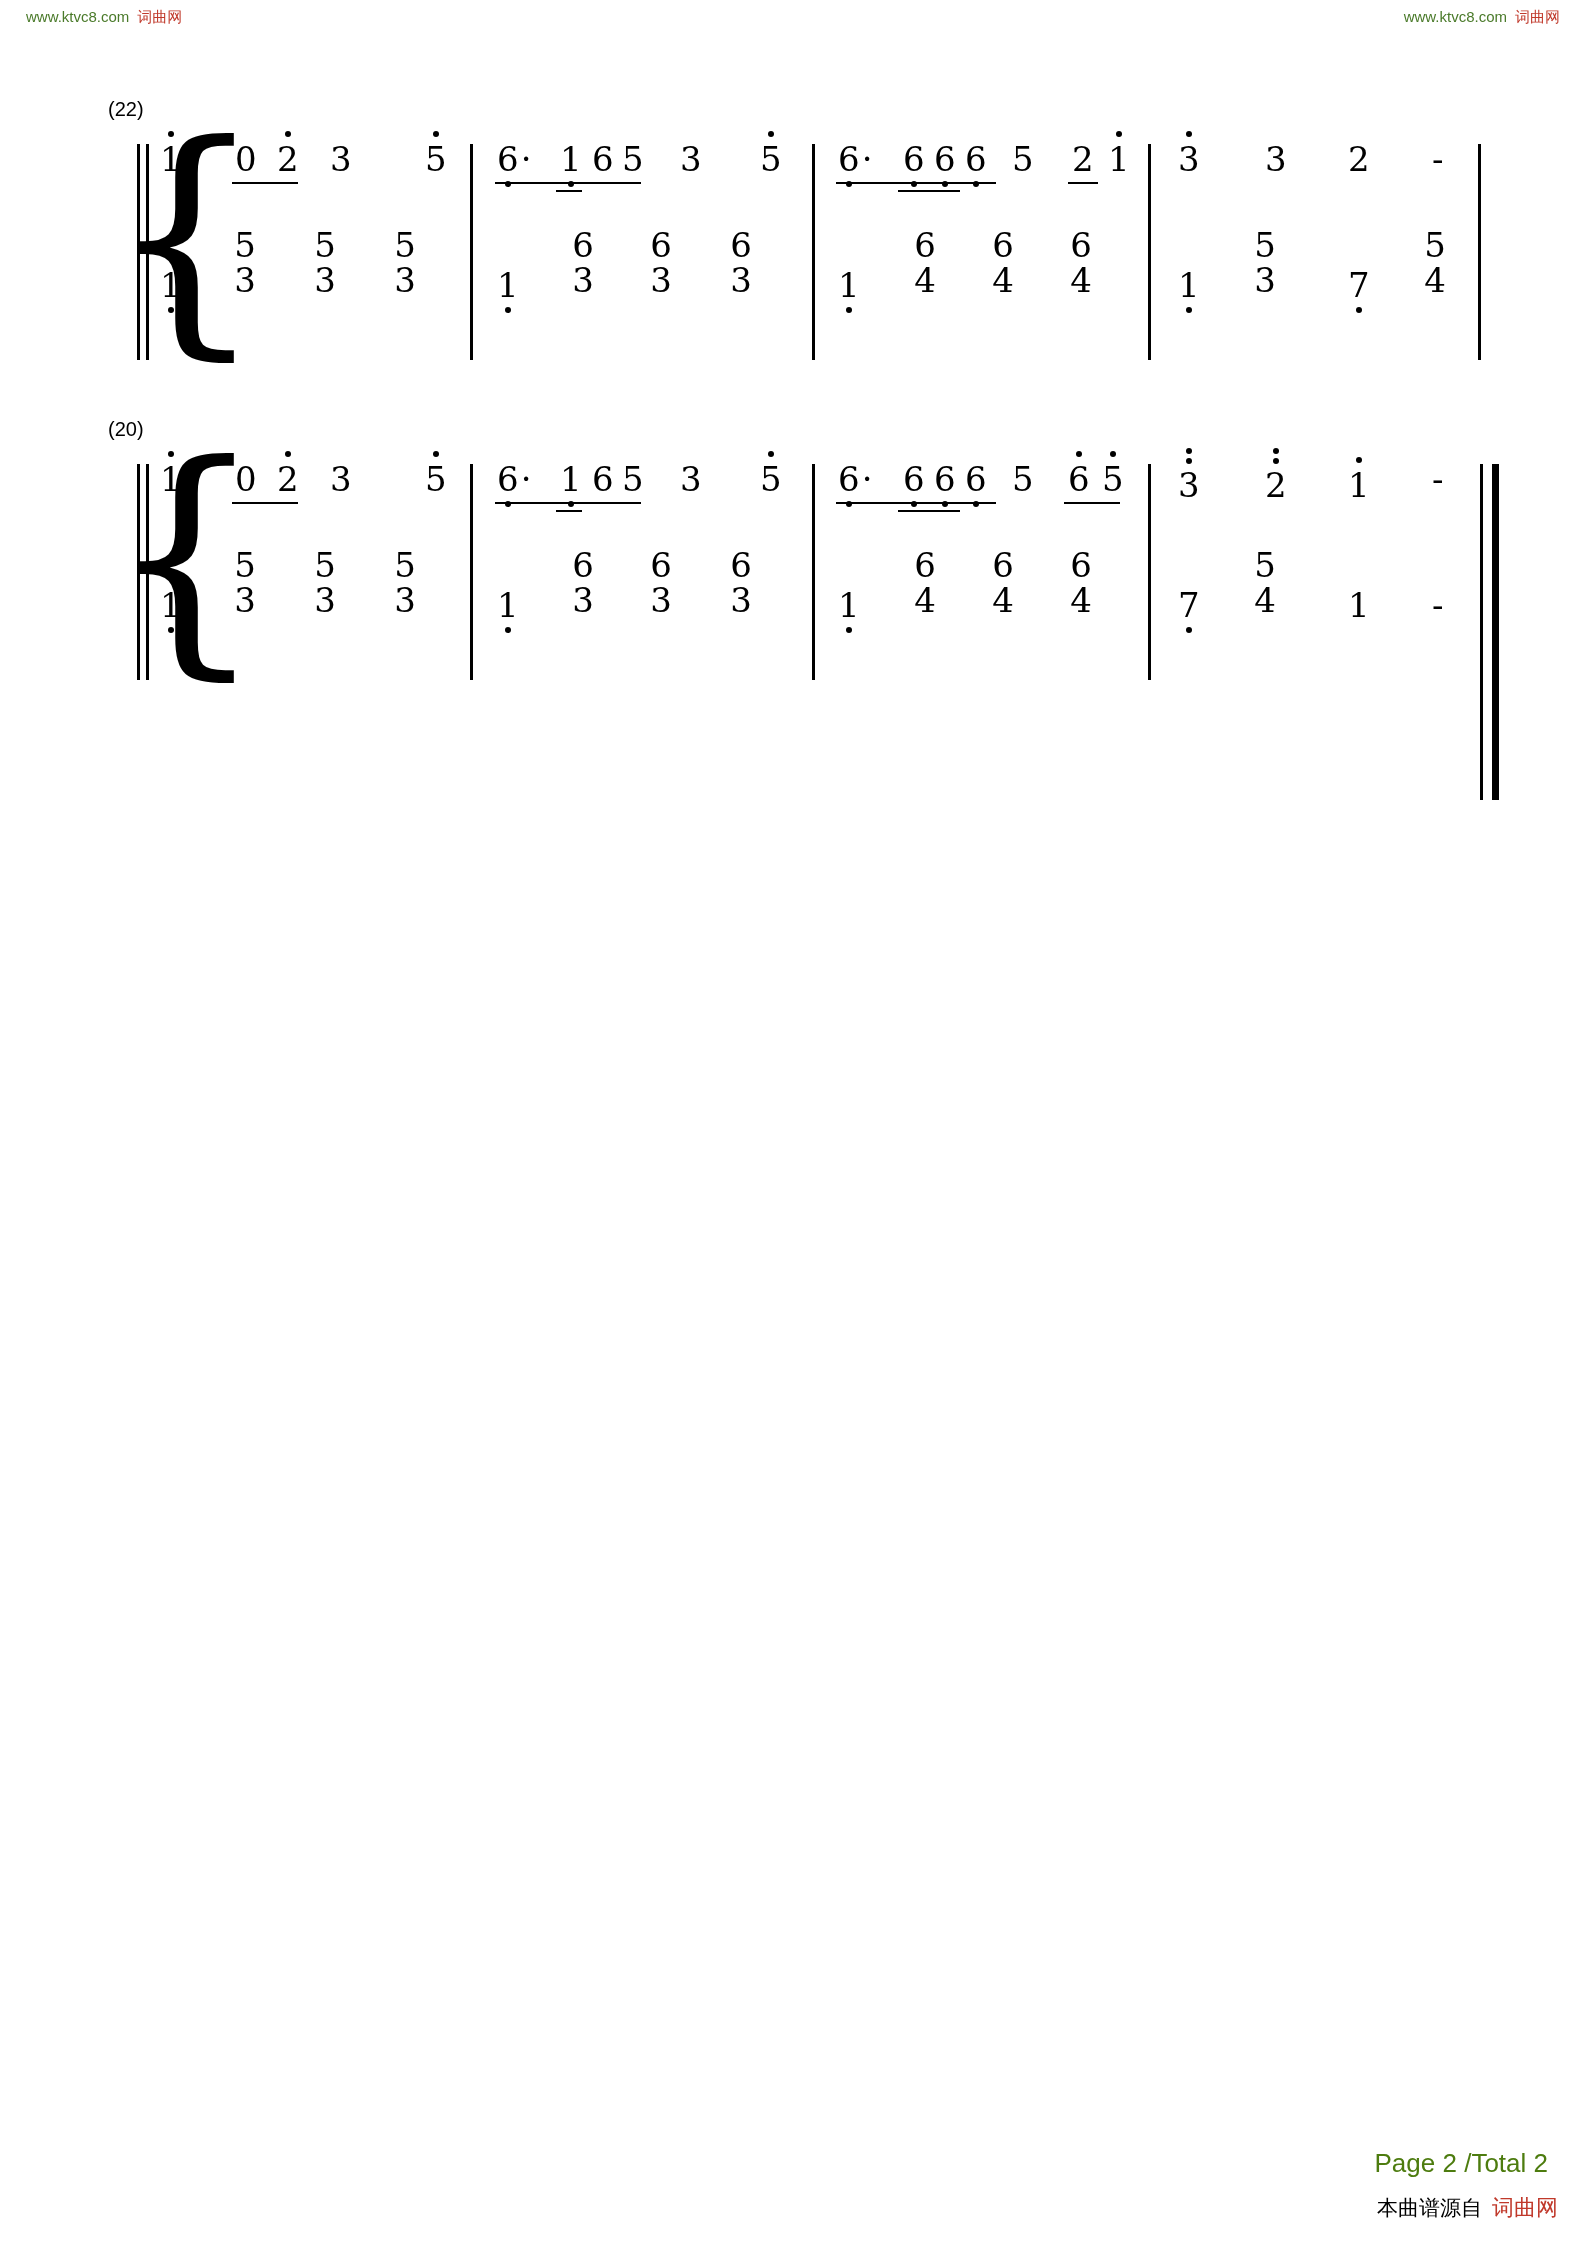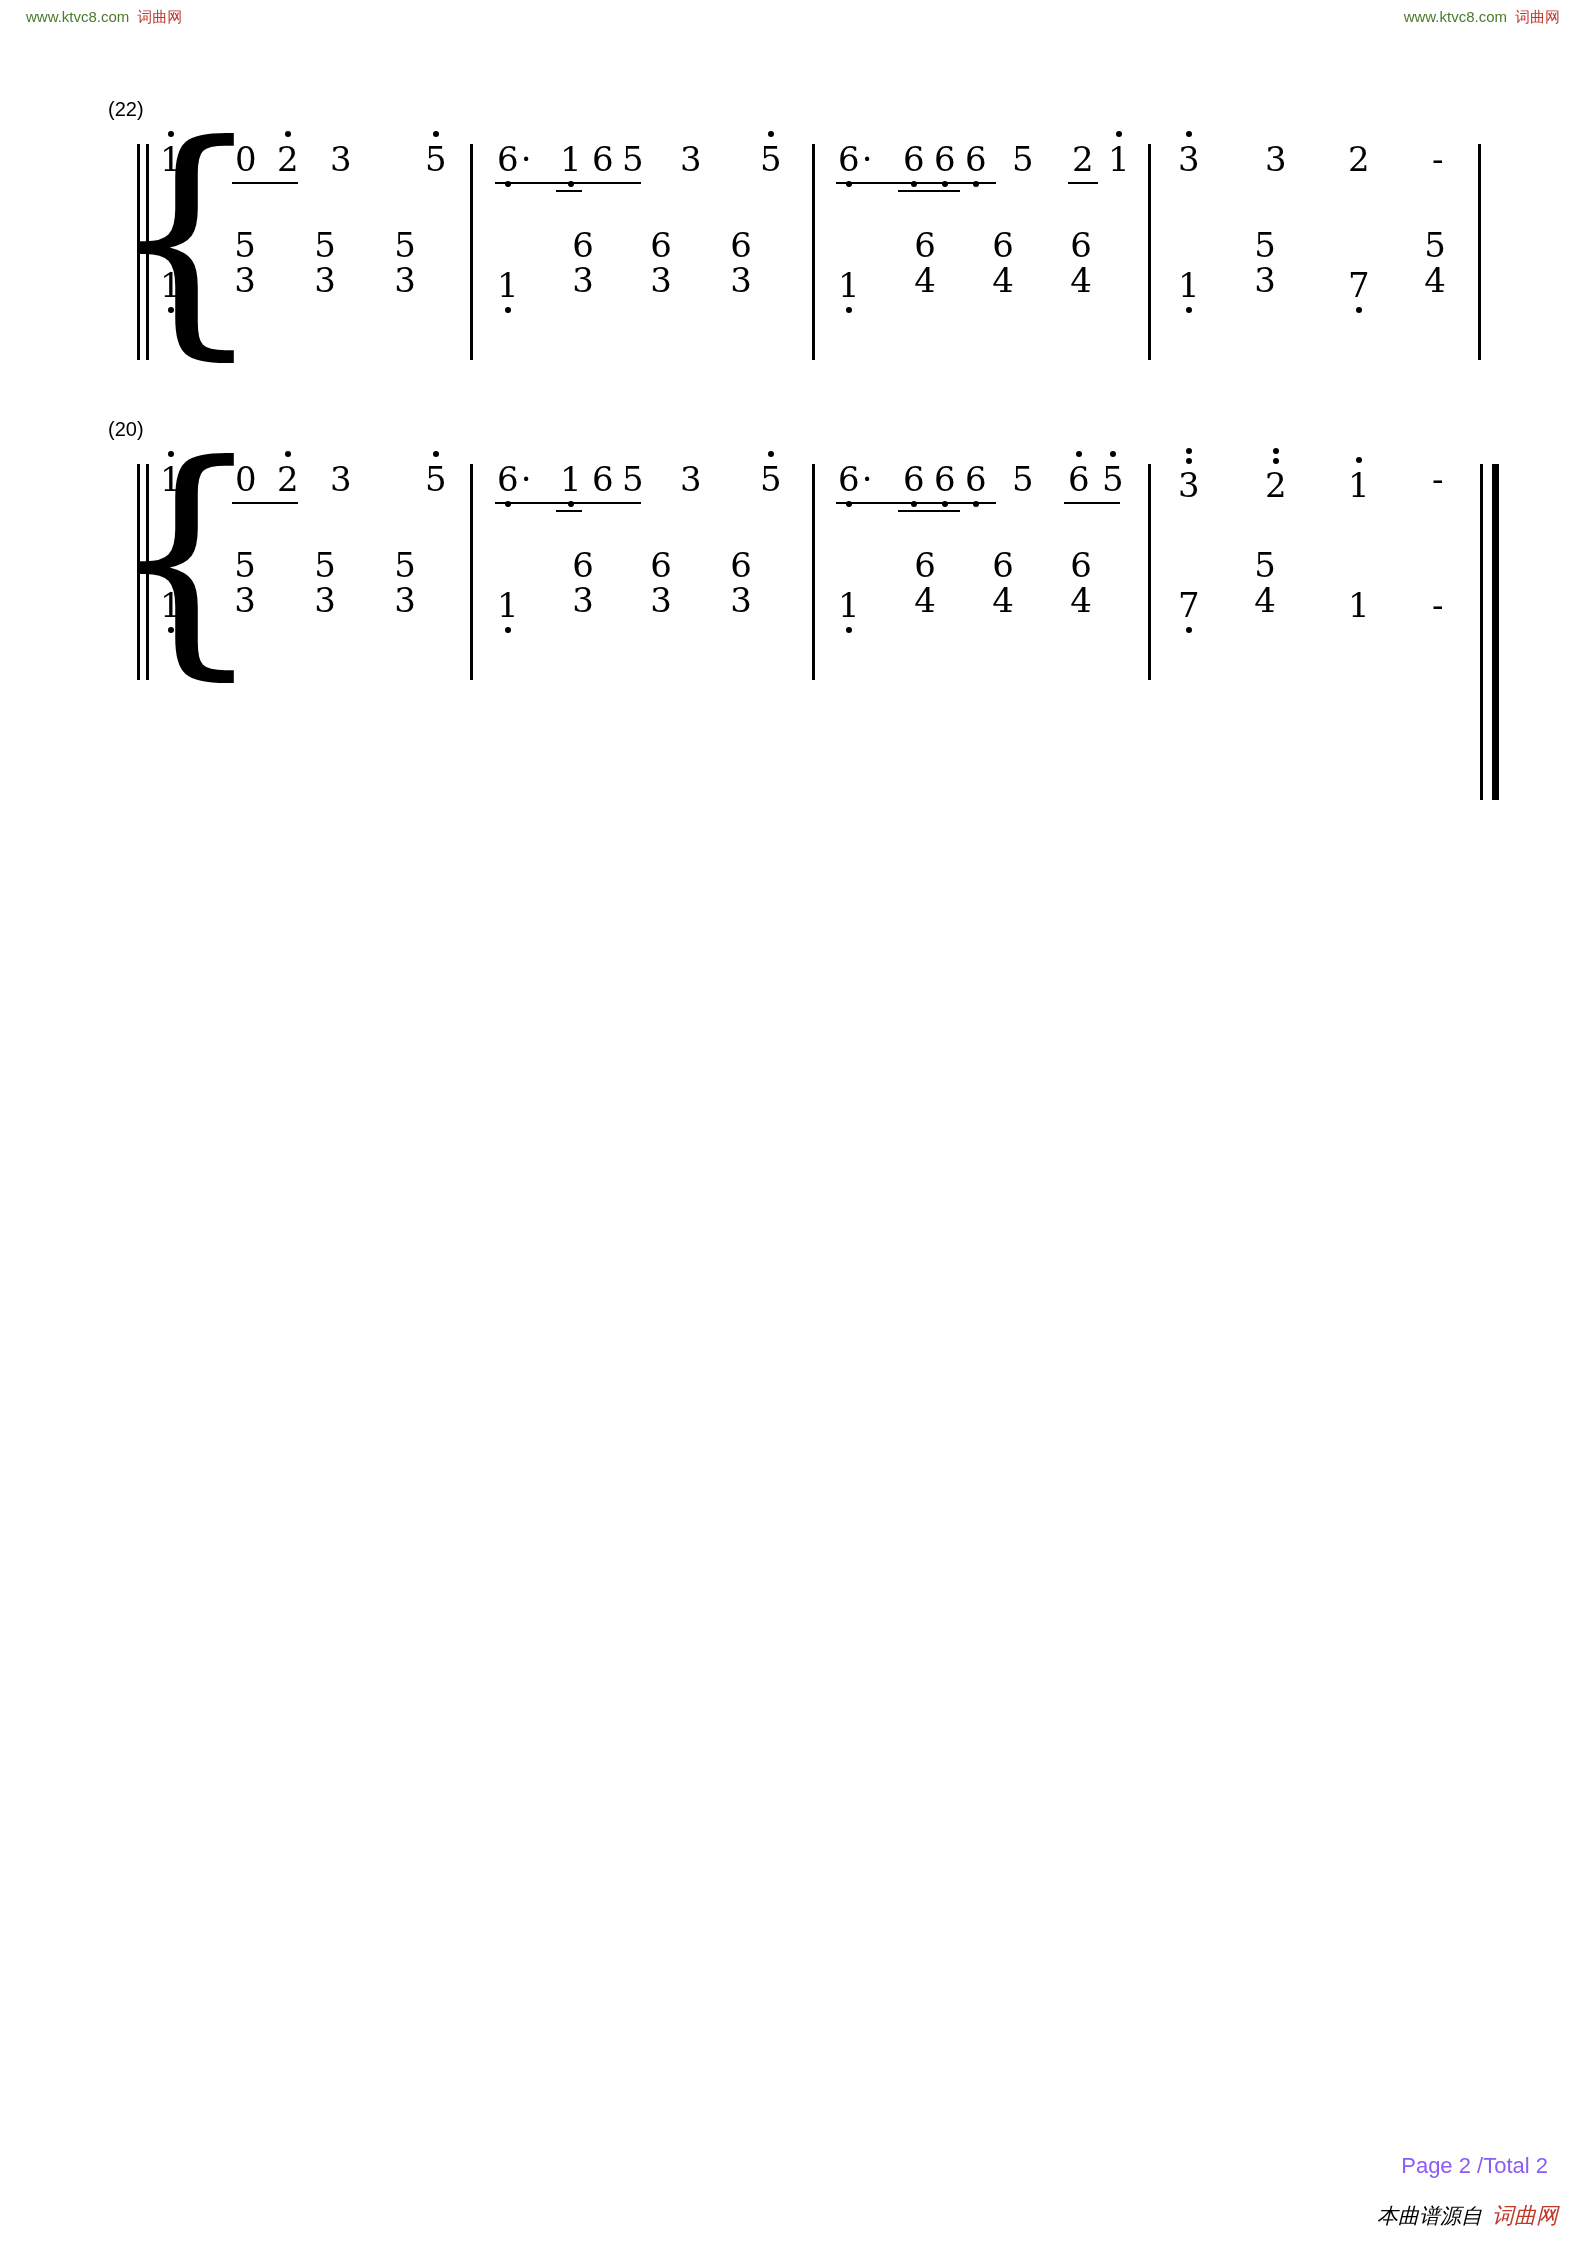--- a/index.html
+++ b/index.html
@@ -28,32 +28,31 @@
 
   .wm-tl { left: 26px; top: 8px; }
   .wm-tr { right: 26px; top: 8px; }
 
   
   .footer-page {
     position: absolute;
     right: 38px;
     bottom: 66px;
     font-family: "Liberation Sans", sans-serif;
-    font-size: 22px;
-    color: #8b5cf6;
+    font-size: 26px;
+    color: #4d7c0f;
     white-space: nowrap;
   }
   .footer-src {
     position: absolute;
     right: 28px;
-    bottom: 14px;
+    bottom: 22px;
     font-family: "Liberation Sans", sans-serif;
     font-size: 21px;
     white-space: nowrap;
-    font-style: italic;
   }
   .footer-src .cn2 { color: #c0392b; margin-left: 10px; font-size: 22px;}
 
   
   .system {
     position: absolute;
     left: 0;
     width: 1586px;
   }
   #sys0 { top: 130px; }

